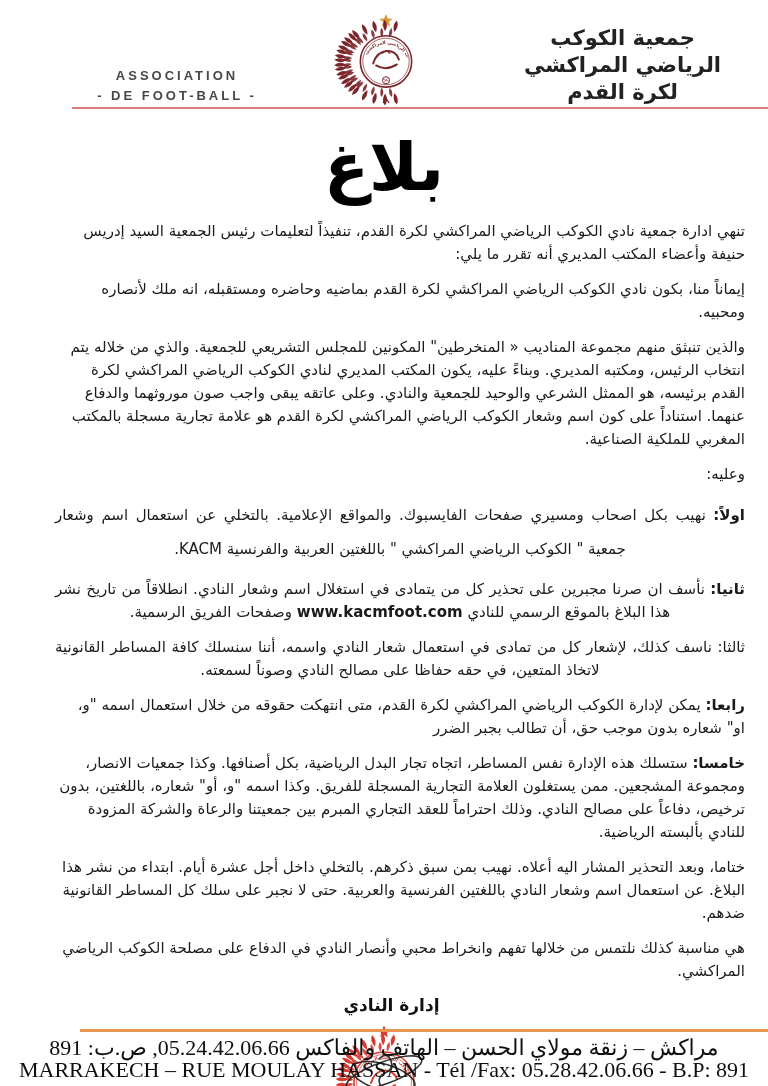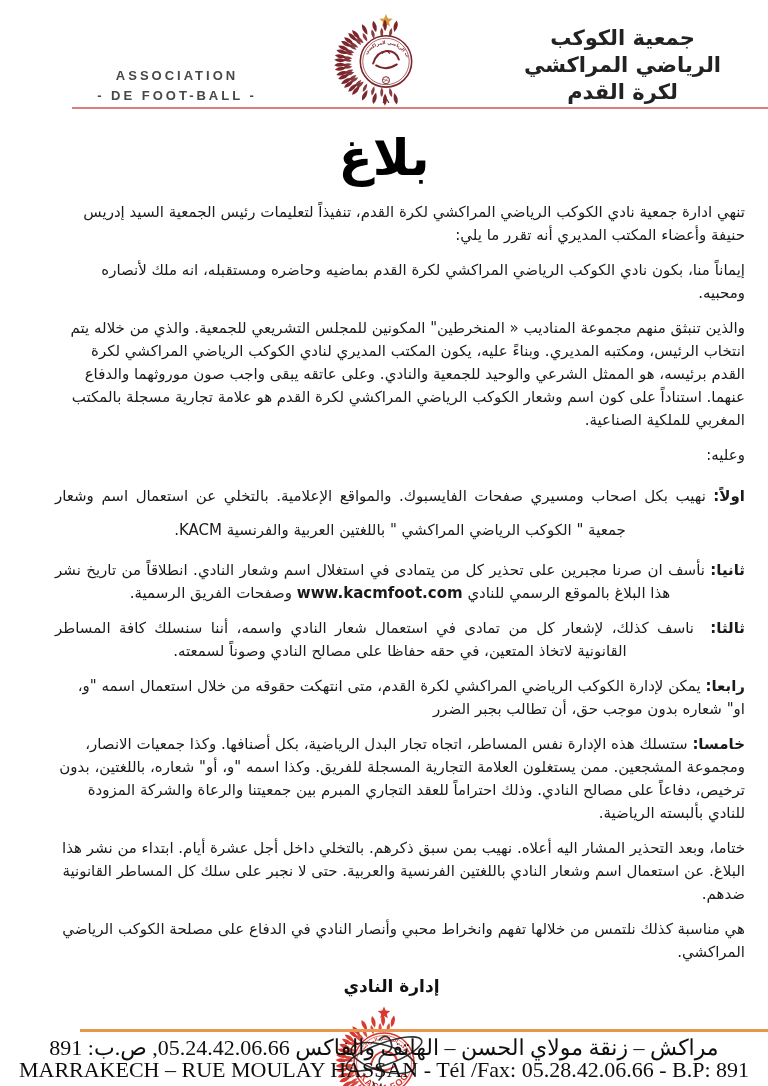--- a/index.html
+++ b/index.html
@@ -11,21 +11,21 @@
   
   .letterhead{display:flex;align-items:flex-end;padding:12px 4px 0 63px;}
   .org-en{width:228px;text-align:center;padding-top:8px;
     font-family:"Liberation Sans",sans-serif;font-weight:700;
     font-size:13px;line-height:20px;letter-spacing:3px;color:#474747;}
   .crest-box{width:190px;display:flex;justify-content:center;}
   .org-ar{flex:1;text-align:center;direction:rtl;padding-top:6px;
     font-weight:700;font-size:21px;line-height:27px;color:#222222;}
   .header-rule{height:2px;margin:1px 0 0 72px;}
   
-  .doc-title{text-align:center;direction:rtl;font-size:50px;font-weight:700;
+  .doc-title{text-align:center;direction:rtl;font-size:66px;font-weight:700;
     margin:20px 0 14px 0;color:#000;}
   
   .doc-body{margin:0 23px 0 55px;direction:rtl;font-size:15px;}
   .doc-body p{margin:0 0 12px 0;line-height:23px;text-align:right;color:#1b1b1b;}
   .doc-body p.center-last{text-align:justify;text-align-last:center;}
   .doc-body p.spread{line-height:34px;}
   .doclink{font-weight:700;cursor:pointer;}
   
   .signature{text-align:center;direction:rtl;font-weight:700;font-size:17px;
     margin:4px 0 6px 15px;color:#111;}
@@ -122,21 +122,21 @@
 
   <div class="doc-title">بلاغ</div>
 
   <div class="doc-body">
       <p dir="rtl"><span>تنهي ادارة جمعية نادي الكوكب الرياضي المراكشي لكرة القدم، تنفيذاً لتعليمات رئيس الجمعية السيد إدريس حنيفة وأعضاء المكتب المديري أنه تقرر ما يلي:</span></p>
       <p dir="rtl"><span>إيماناً منا، بكون نادي الكوكب الرياضي المراكشي لكرة القدم بماضيه وحاضره ومستقبله، انه ملك لأنصاره ومحبيه.</span></p>
       <p dir="rtl"><span>والذين تنبثق منهم مجموعة المناديب « المنخرطين" المكونين للمجلس التشريعي للجمعية. والذي من خلاله يتم انتخاب الرئيس، ومكتبه المديري. وبناءً عليه، يكون المكتب المديري لنادي الكوكب الرياضي المراكشي لكرة القدم برئيسه، هو الممثل الشرعي والوحيد للجمعية والنادي. وعلى عاتقه يبقى واجب صون موروثهما والدفاع عنهما. استناداً على كون اسم وشعار الكوكب الرياضي المراكشي لكرة القدم هو علامة تجارية مسجلة بالمكتب المغربي للملكية الصناعية.</span></p>
       <p dir="rtl"><span>وعليه:</span></p>
       <p dir="rtl" class="center-last spread"><span style="font-weight: 700;">اولاً:</span><span> نهيب بكل اصحاب ومسيري صفحات الفايسبوك. والمواقع الإعلامية. بالتخلي عن استعمال اسم وشعار جمعية " الكوكب الرياضي المراكشي " باللغتين العربية والفرنسية KACM.</span></p>
       <p dir="rtl" class="center-last"><span style="font-weight: 700;">ثانيا:</span><span> نأسف ان صرنا مجبرين على تحذير كل من يتمادى في استغلال اسم وشعار النادي. انطلاقاً من تاريخ نشر هذا البلاغ بالموقع الرسمي للنادي </span><span class="doclink" style="font-weight: 700;">www.kacmfoot.com</span><span> وصفحات الفريق الرسمية.</span></p>
-      <p dir="rtl" class="center-last"><span style="font-weight: 700; margin-left: 8px;">ثالثا:</span><span> ناسف كذلك، لإشعار كل من تمادى في استعمال شعار النادي واسمه، أننا سنسلك كافة المساطر القانونية لاتخاذ المتعين، في حقه حفاظا على مصالح النادي وصوناً لسمعته.</span></p>
+      <p dir="rtl" class="center-last"><span style="font-weight: 400;">ثالثا:</span><span> ناسف كذلك، لإشعار كل من تمادى في استعمال شعار النادي واسمه، أننا سنسلك كافة المساطر القانونية لاتخاذ المتعين، في حقه حفاظا على مصالح النادي وصوناً لسمعته.</span></p>
       <p dir="rtl"><span style="font-weight: 700;">رابعا:</span><span> يمكن لإدارة الكوكب الرياضي المراكشي لكرة القدم، متى انتهكت حقوقه من خلال استعمال اسمه "و، او" شعاره بدون موجب حق، أن تطالب بجبر الضرر</span></p>
       <p dir="rtl"><span style="font-weight: 700;">خامسا:</span><span> ستسلك هذه الإدارة نفس المساطر، اتجاه تجار البدل الرياضية، بكل أصنافها. وكذا جمعيات الانصار، ومجموعة المشجعين. ممن يستغلون العلامة التجارية المسجلة للفريق. وكذا اسمه "و، أو" شعاره، باللغتين، بدون ترخيص، دفاعاً على مصالح النادي. وذلك احتراماً للعقد التجاري المبرم بين جمعيتنا والرعاة والشركة المزودة للنادي بألبسته الرياضية.</span></p>
       <p dir="rtl"><span>ختاما، وبعد التحذير المشار اليه أعلاه. نهيب بمن سبق ذكرهم. بالتخلي داخل أجل عشرة أيام. ابتداء من نشر هذا البلاغ. عن استعمال اسم وشعار النادي باللغتين الفرنسية والعربية. حتى لا نجبر على سلك كل المساطر القانونية ضدهم.</span></p>
       <p dir="rtl"><span>هي مناسبة كذلك نلتمس من خلالها تفهم وانخراط محبي وأنصار النادي في الدفاع على مصلحة الكوكب الرياضي المراكشي.</span></p>
     </div>
 
   <div class="signature">إدارة النادي</div>
 
   <div class="stamp-wrap">
     <svg id="stamp-svg" width="126" height="122" viewBox="0 0 126 122">

